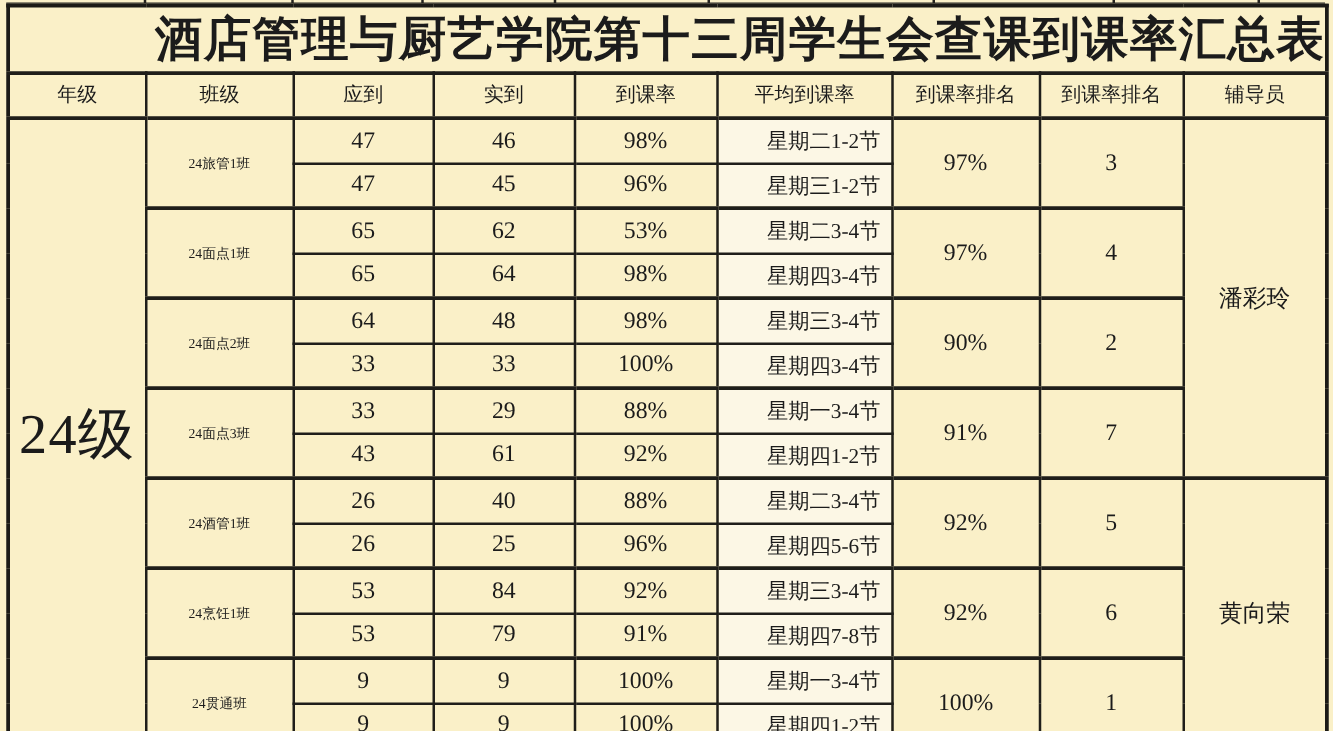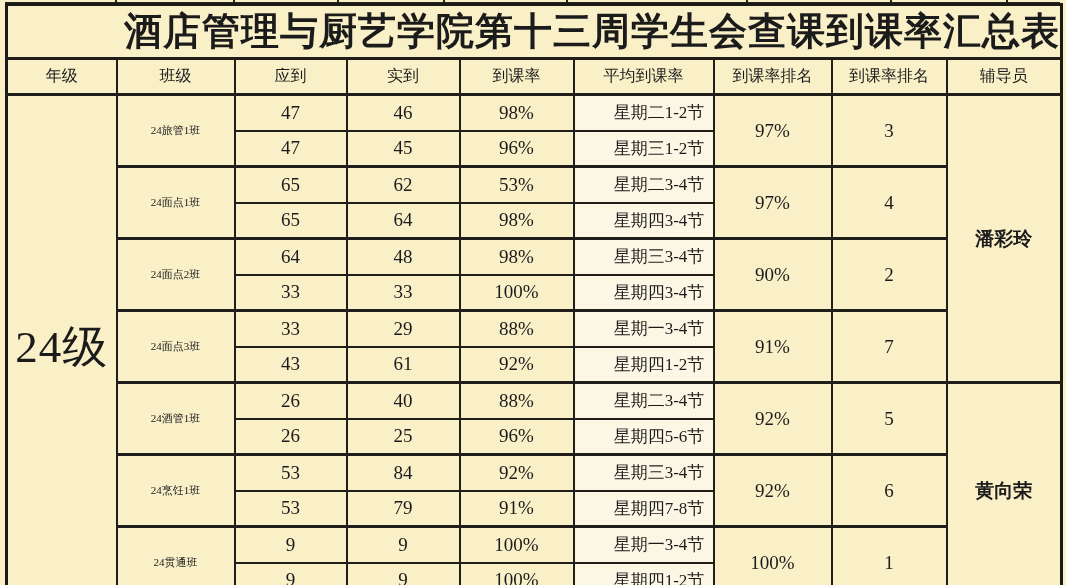--- a/index.html
+++ b/index.html
@@ -47,21 +47,21 @@
     height: 33px;
     font-size: 16px;
     font-weight: 400;
     border-bottom-width: 3px;
   }
   tr.data-row { height: 36px; }
   tr.group-start td { border-top-width: 3px; }
   td.grade { font-size: 45px; font-weight: normal; letter-spacing: 1px; }
   td.cls   { font-size: 11px; }
   td.time  { font-size: 17px; background: #FCF7E5; padding-left: 31px; }
-  td.coun  { font-size: 19px; font-weight: bold; }
+  td.coun  { font-size: 19px; }
 </style>
 </head>
 <body>
 
 <div id="sheet-clip">
 
   <div id="top-rule"></div>
   <div class="tick" style="left:115px"></div>
   <div class="tick" style="left:233px"></div>
   <div class="tick" style="left:337px"></div>

